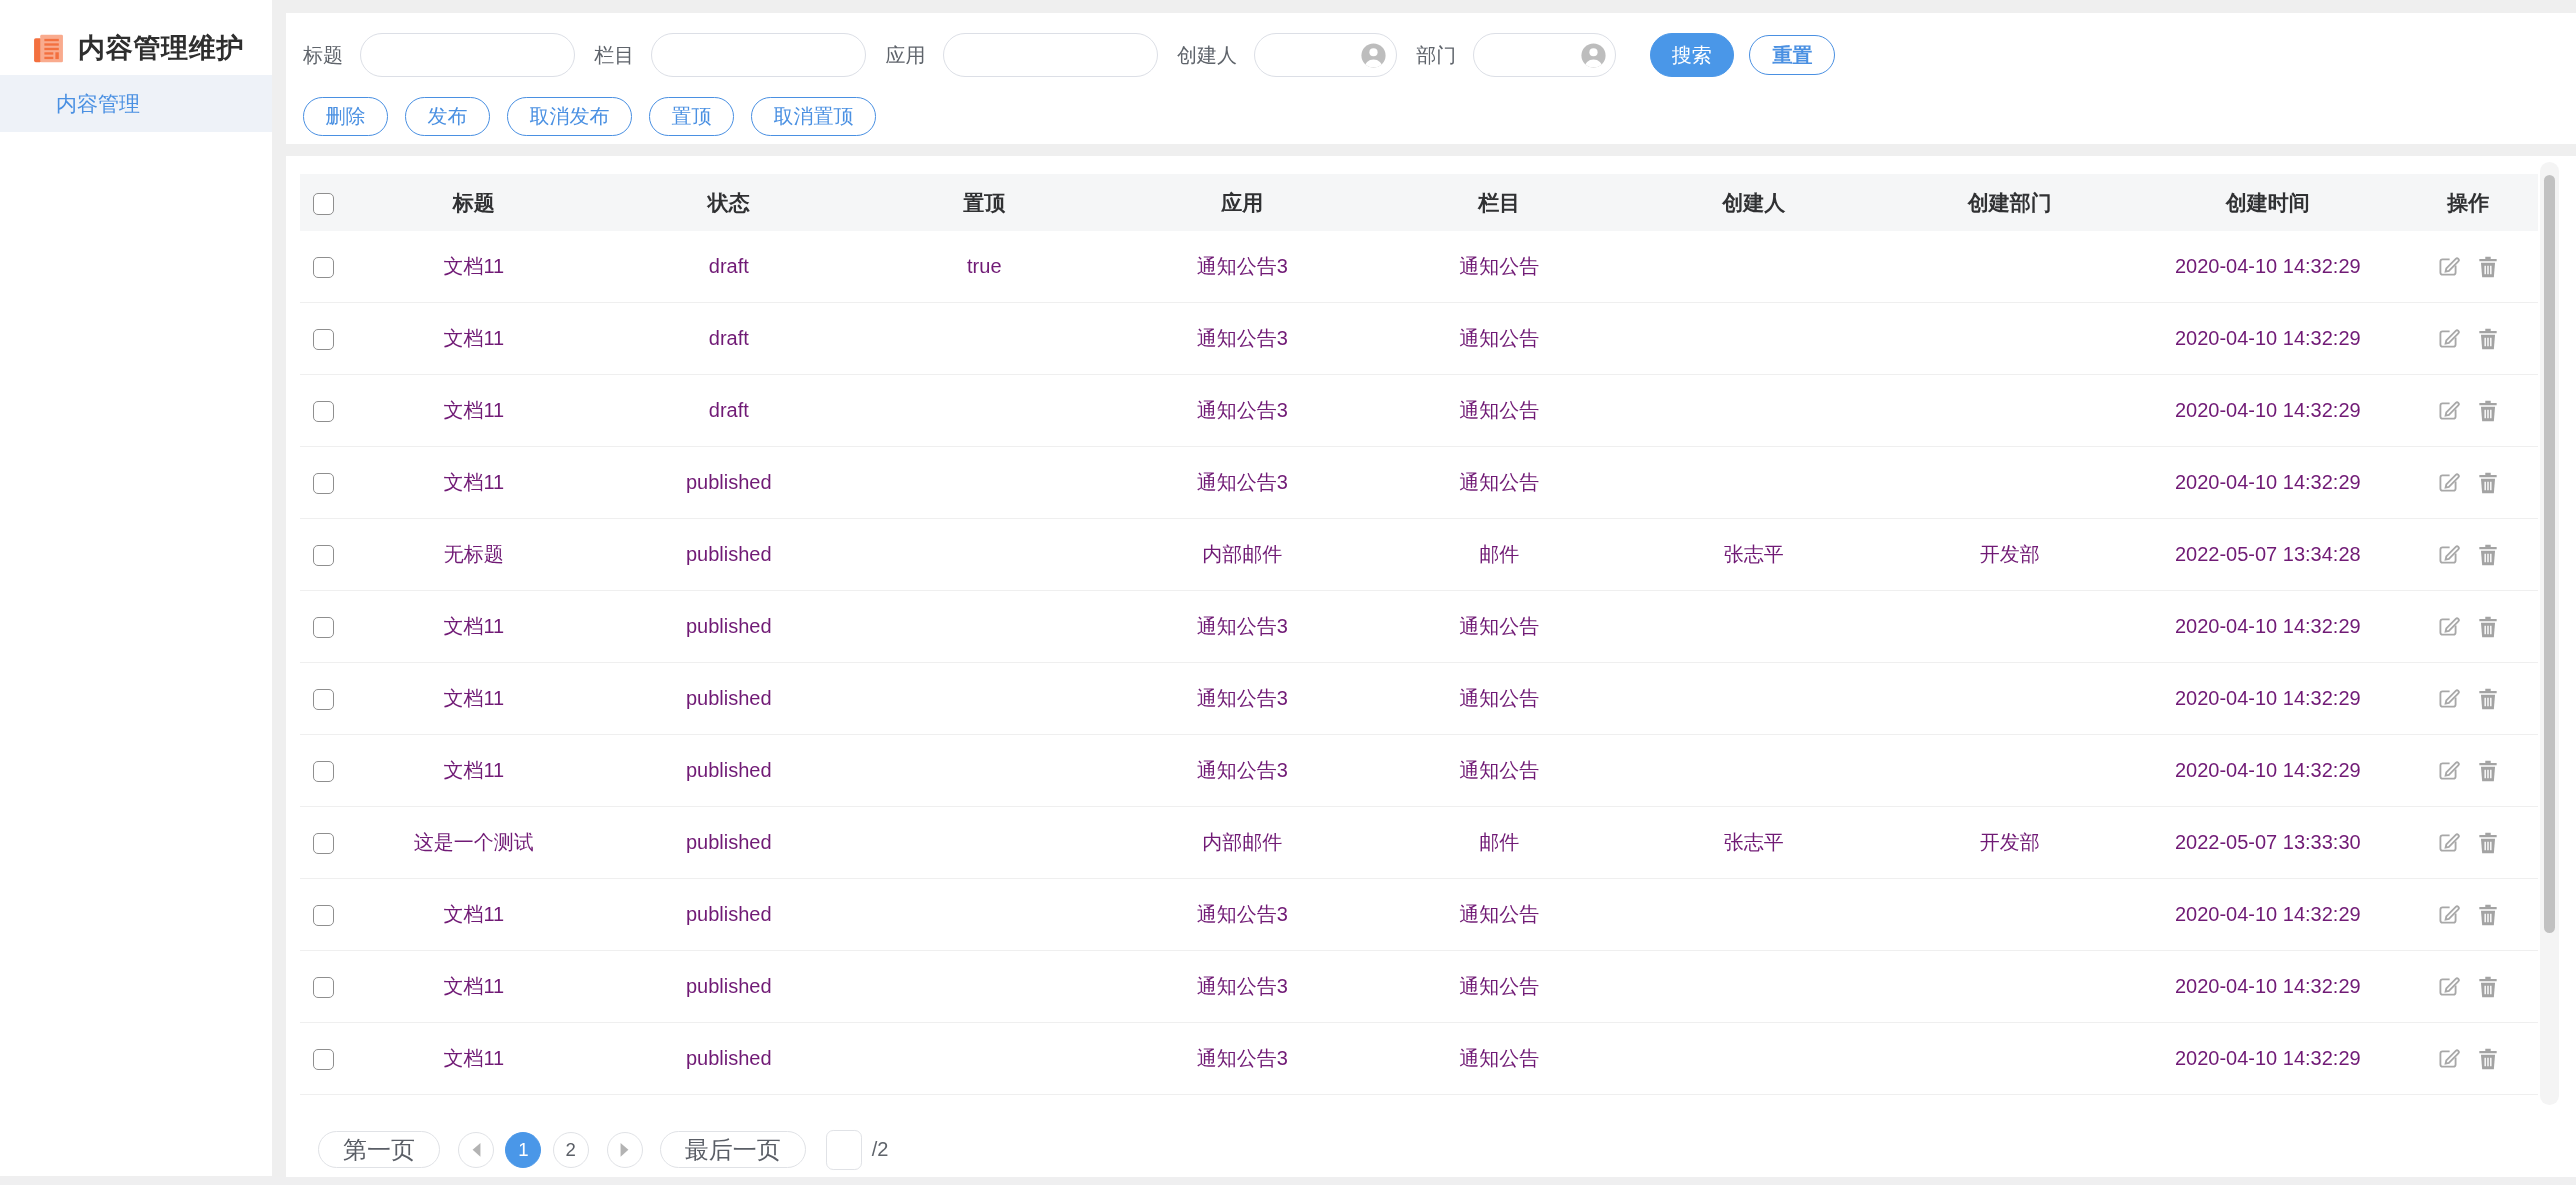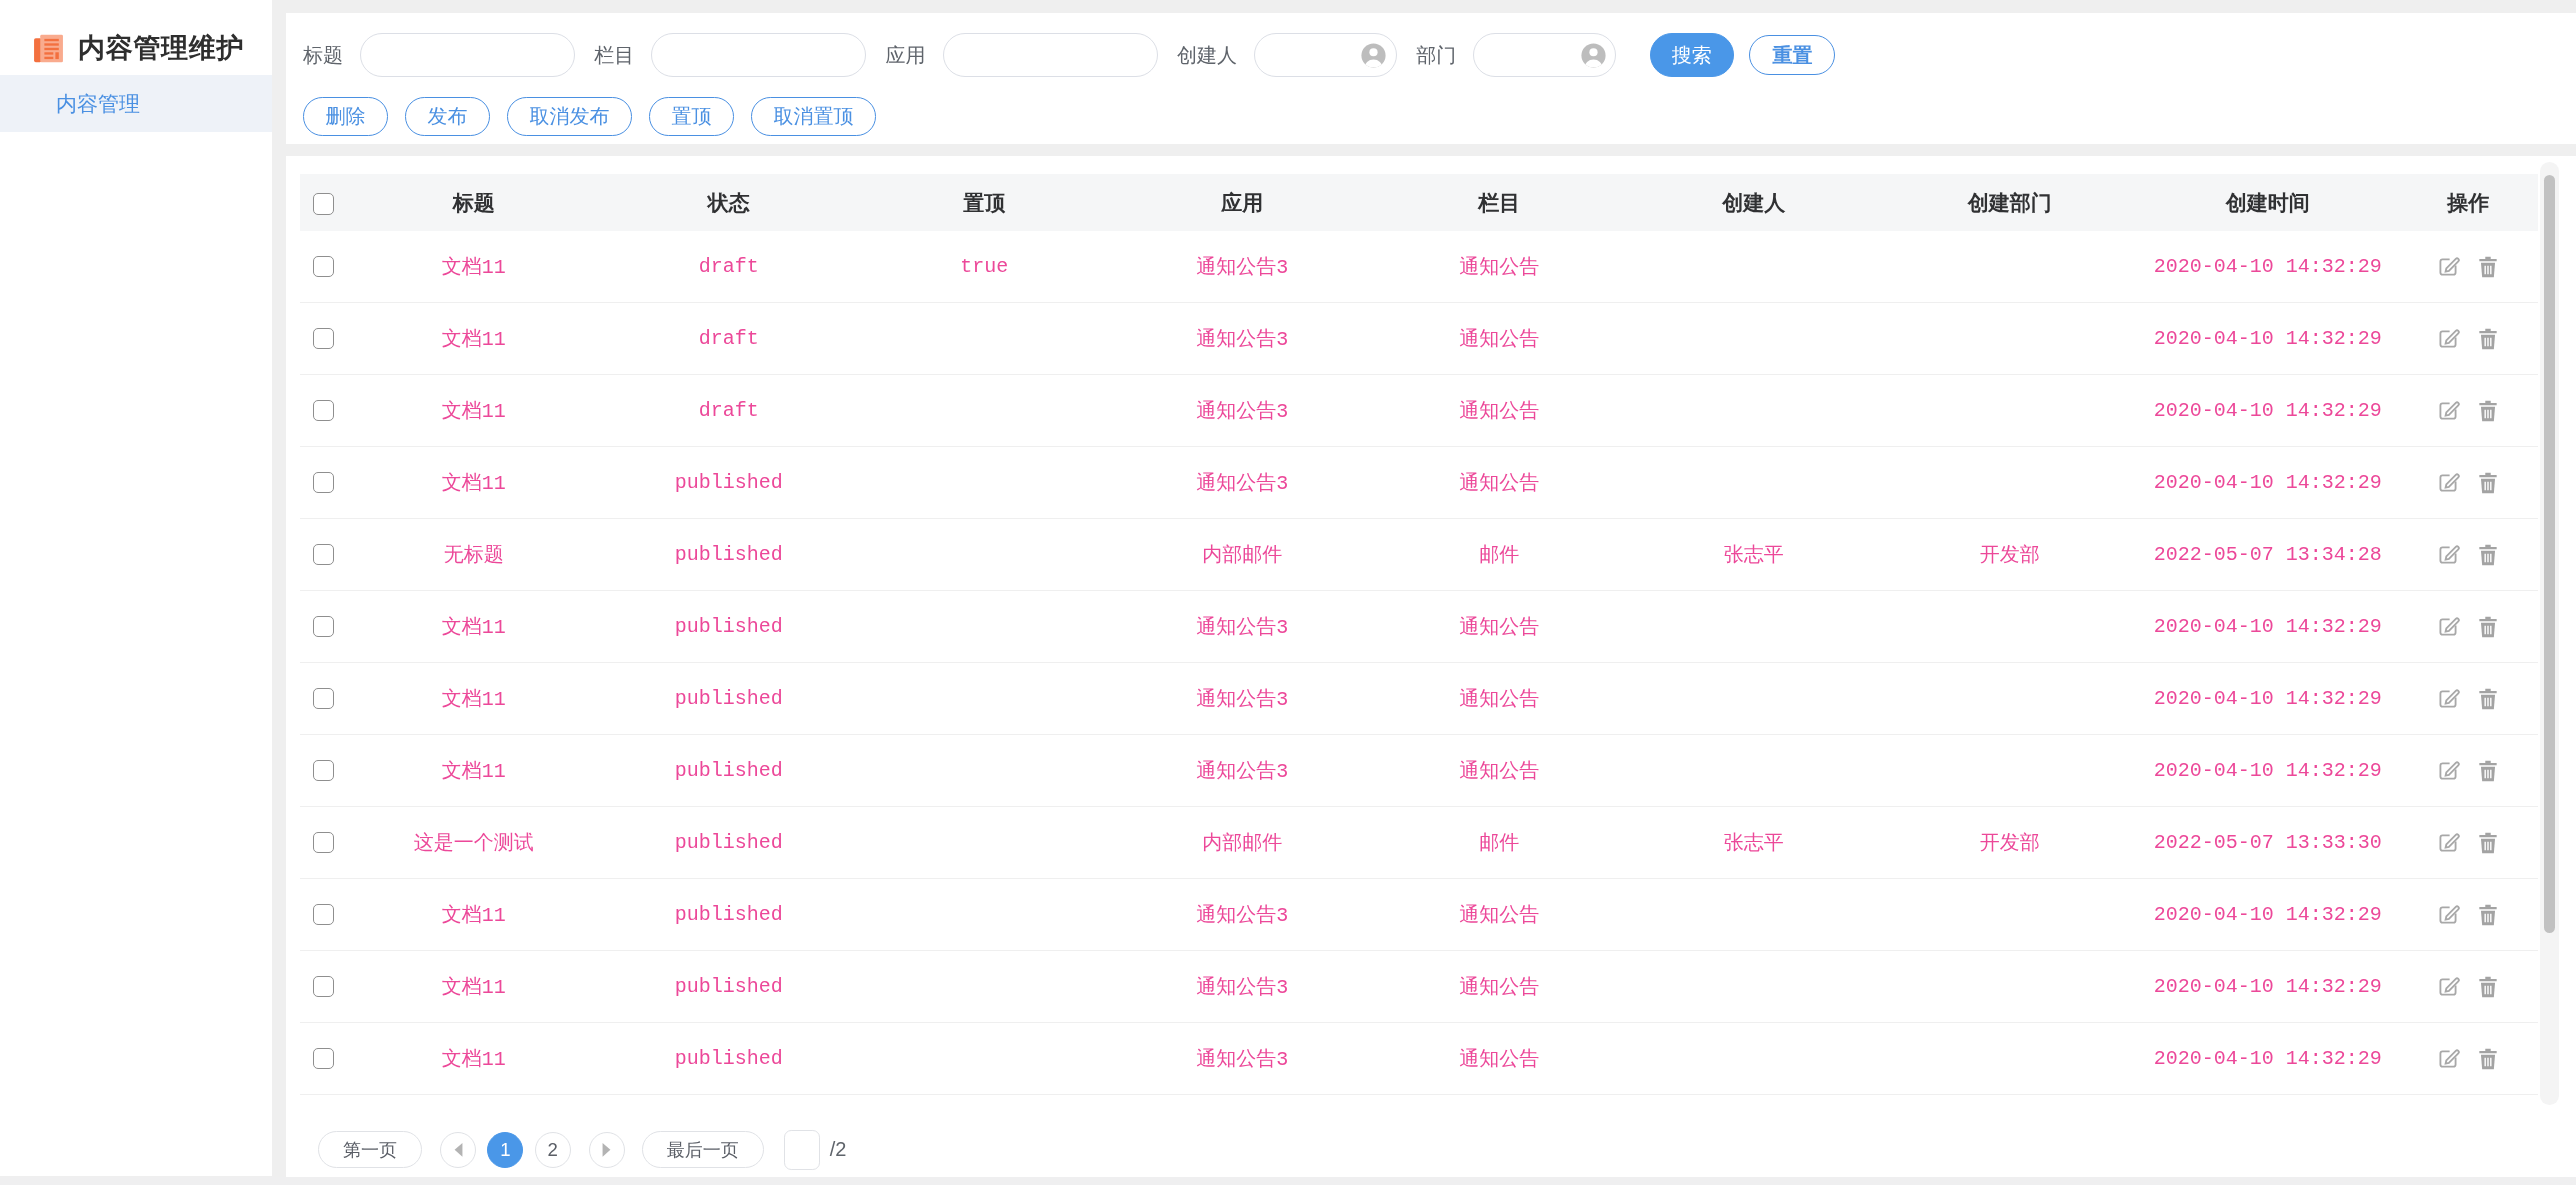--- a/index.html
+++ b/index.html
@@ -57,21 +57,21 @@
   
   .table-card { position:absolute; left:0; right:0; top:143px; height:1033px; }
   .table-wrap { position:absolute; left:14.3px; top:18px; width:2238px; }
   .tgrid {
     display:grid;
     grid-template-columns:46px 255px 255px 256px 260px 254px 255px 257px 259px 142px;
     align-items:center;
   }
   .thead { height:57px; background:#f5f6f7; font-size:21px; font-weight:700; color:#303133; }
   .thead > div { text-align:center; }
-  .trow { height:72px; border-bottom:1.4px solid #efefef; font-size:20px; color:#ec4899; background:#fff;font-family:Liberation Mono, monospace; }
+  .trow { height:72px; border-bottom:1.4px solid #efefef; font-size:20px; color:#701a75; background:#fff; }
   .trow > div { text-align:center; overflow:hidden; text-overflow:ellipsis; white-space:nowrap; }
   .cb {
     width:21.5px; height:21.5px; border:1.4px solid #8f8f8f; border-radius:5px;
     background:#fff; display:inline-block; vertical-align:middle; cursor:pointer;
   }
   .ops { display:flex; justify-content:center; align-items:center; gap:14.3px; }
   .op-btn { width:26px; height:26px; cursor:pointer; display:inline-flex; }
   .op-btn svg { width:26px; height:26px; }
   
   .vscroll-track {
@@ -83,21 +83,21 @@
     background:#c1c1c1; border-radius:5.7px;
   }
   
   .pager {
     position:absolute; left:32px; top:974px; height:39px;
     display:flex; align-items:center;
   }
   .pg-pill {
     height:37px; padding:0 24px; border:1.4px solid #e0e2e6; border-radius:18.6px;
     display:inline-flex; align-items:center; justify-content:center;
-    font-size:18px; color:#5a5e66; background:#fff; cursor:pointer; white-space:nowrap;
+    font-size:24px; color:#5a5e66; background:#fff; cursor:pointer; white-space:nowrap;
   }
   .pg-circle {
     width:36px; height:36px; border:1.4px solid #e0e2e6; border-radius:50%;
     display:inline-flex; align-items:center; justify-content:center;
     font-size:18.6px; color:#5a5e66; background:#fff; cursor:pointer; flex:none;
   }
   .pg-circle.active { background:#4a97e8; border-color:#4a97e8; color:#fff; }
   .pg-arrow { margin-left:18px; }
   .pg-arrow svg { width:13px; height:15.7px; }
   .pg-num { margin-left:11.4px; }

